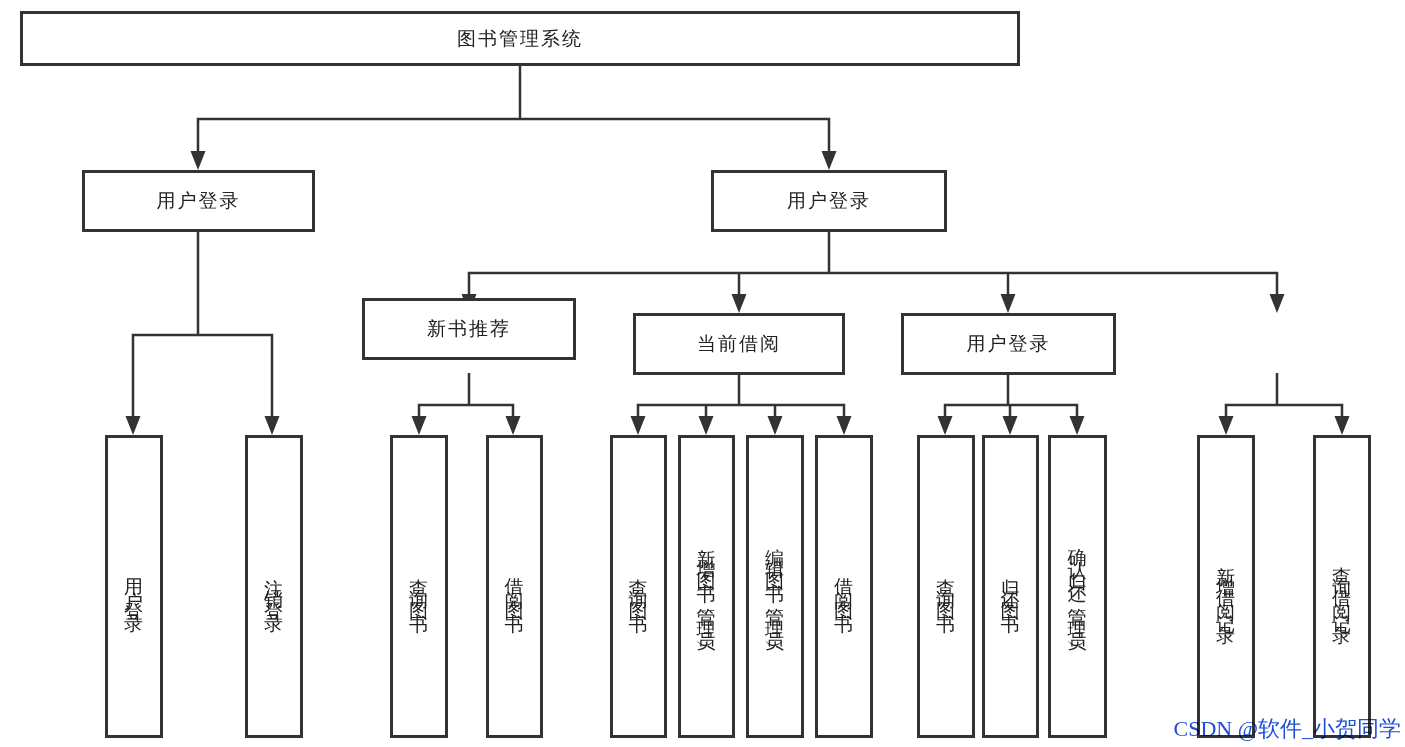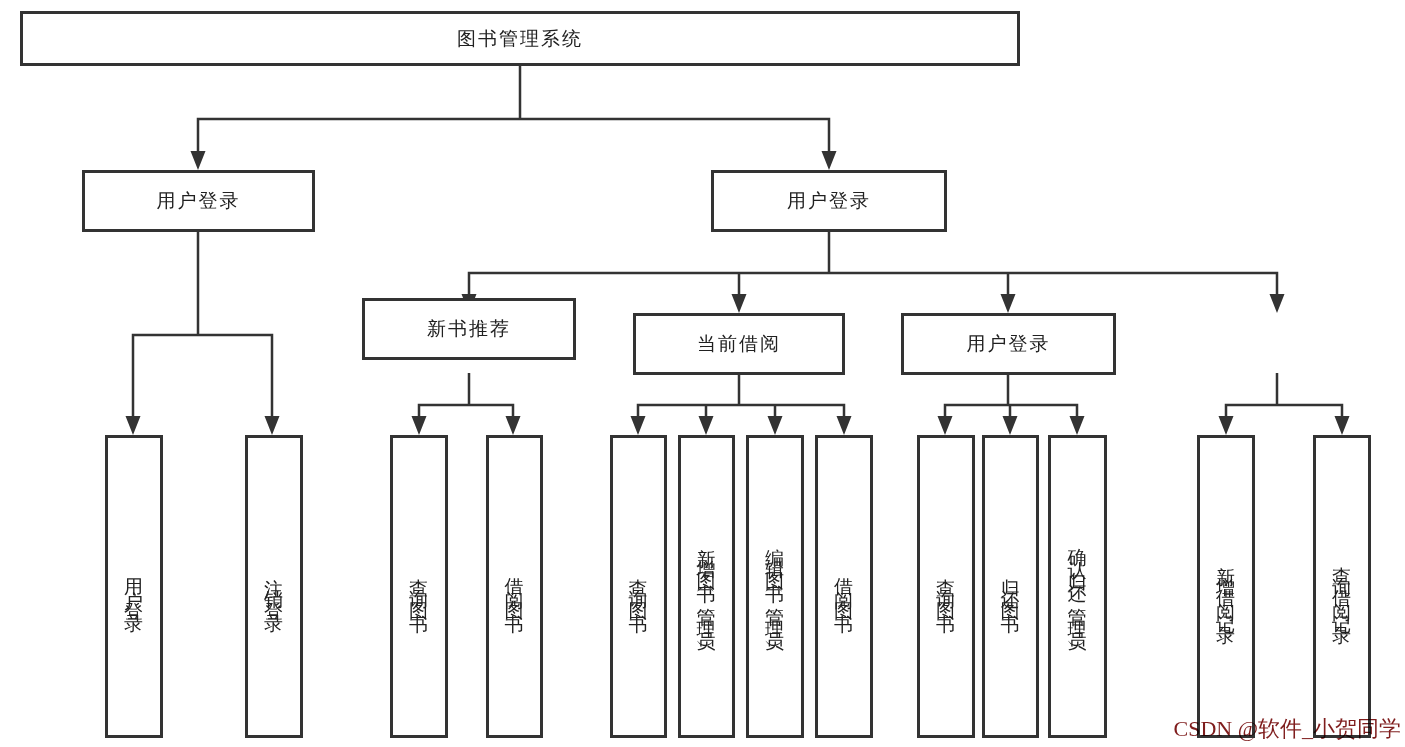--- a/index.html
+++ b/index.html
@@ -13,21 +13,21 @@
     display:flex;align-items:center;justify-content:center;color:#212121;z-index:2;
   }
   .hbox{font-size:19px;letter-spacing:2px;white-space:nowrap;}
   .vbox{top:435px;height:303px;}
   .vbox .vlabel{
     writing-mode:vertical-rl;text-orientation:mixed;
     font-size:19px;letter-spacing:12px;line-height:1;
   }
   .watermark{
     position:absolute;right:4px;top:714px;z-index:3;
-    font-size:22px;color:#7f1d1d;mix-blend-mode:multiply;white-space:nowrap;text-align:right;
+    font-size:22px;color:#1d4ed8;mix-blend-mode:multiply;white-space:nowrap;text-align:right;
   }
 </style>
 </head>
 <body>
 
 <div class="stage">
 
   <svg class="connectors" width="1405" height="747" viewBox="0 0 1405 747">
     <path fill="none" stroke-width="2.5" d="M520 64 V119
              M198 152 V119 H829 V152

